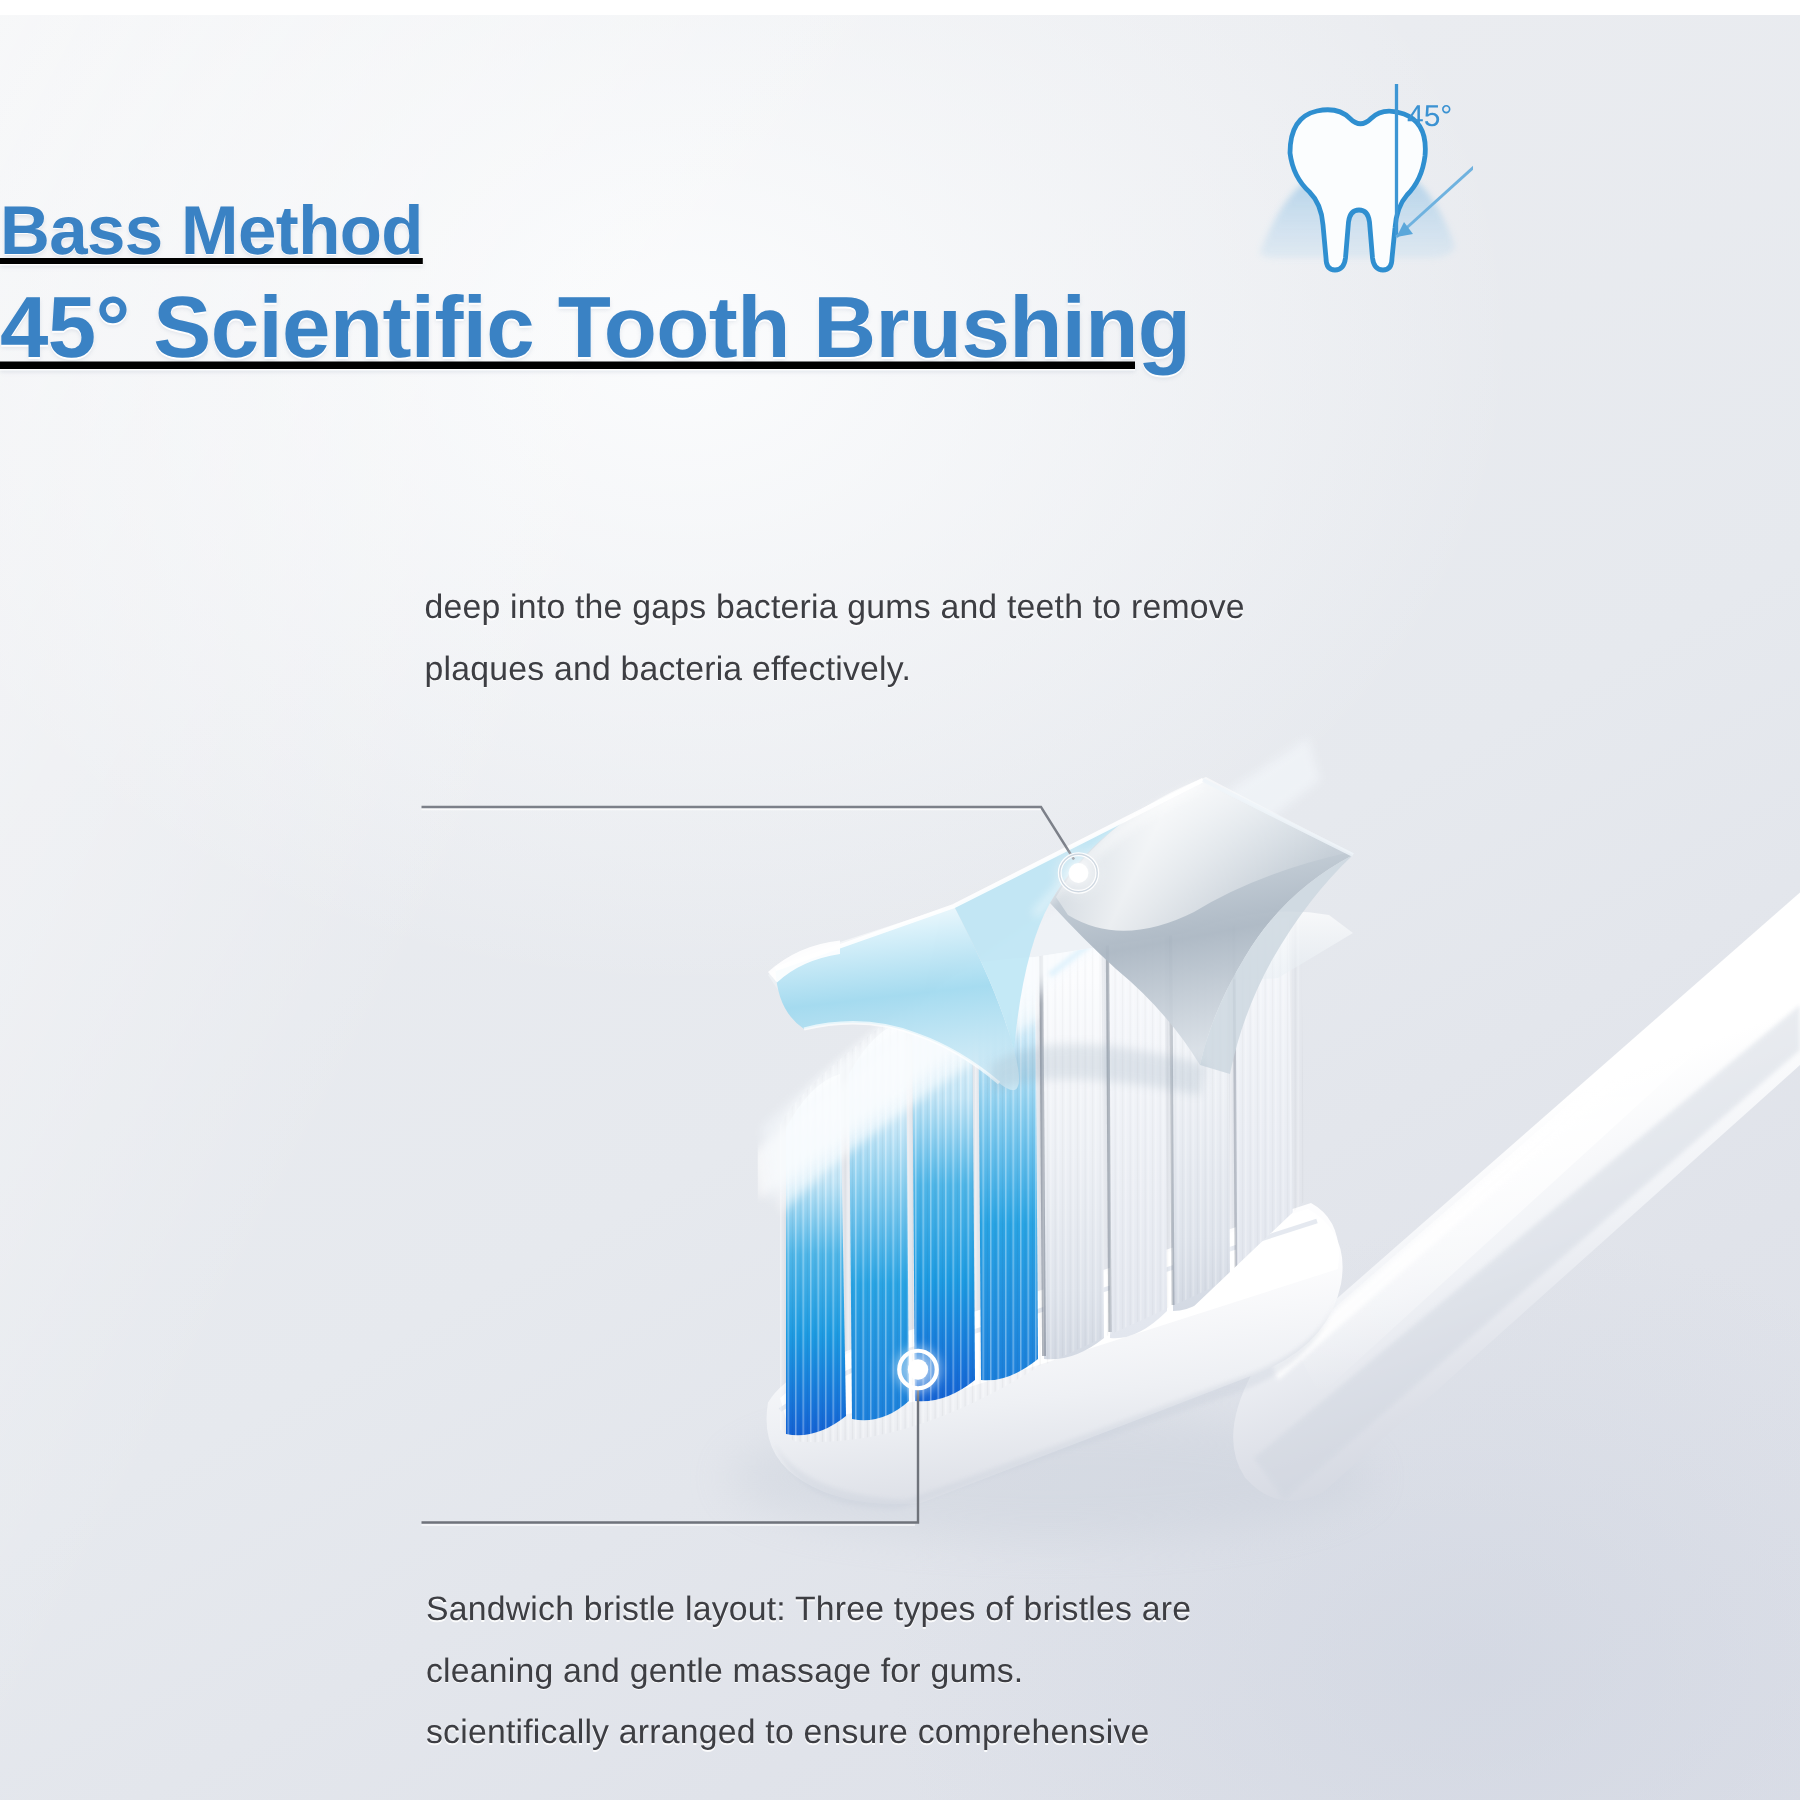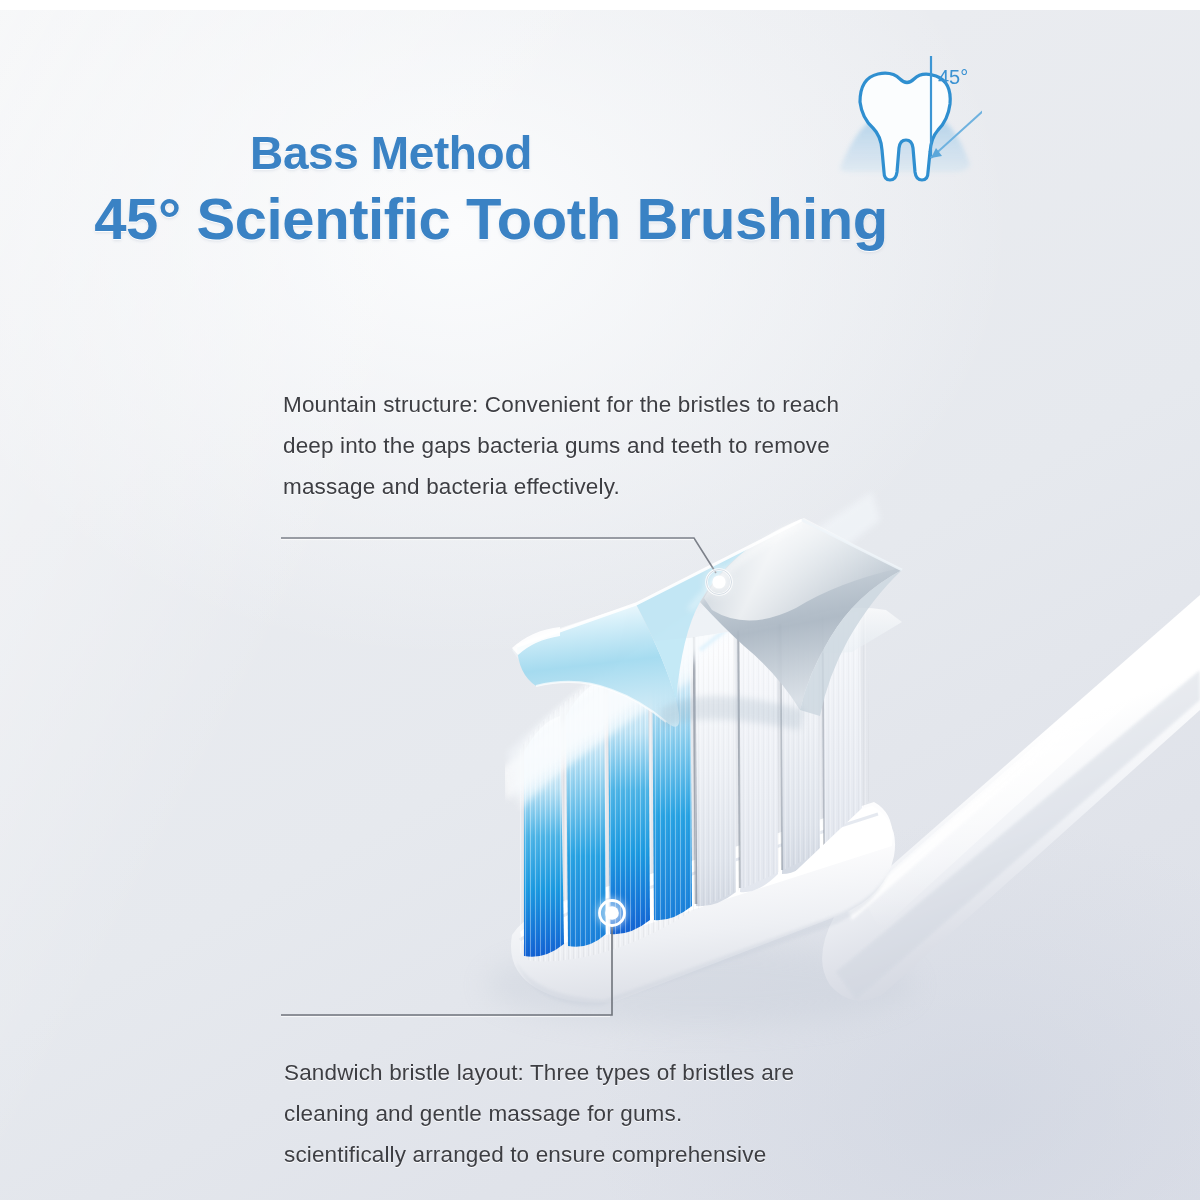--- a/index.html
+++ b/index.html
@@ -29,22 +29,23 @@
       radial-gradient(ellipse 560px 420px at 82% 92%, rgba(198,205,219,0.42) 0%, rgba(198,205,219,0) 70%);
     pointer-events: none;
   }
 
   
   .title-block {
     position: absolute;
     left: 0;
     top: 120px;
     width: 990px;
-    text-align: center;
+    text-align: left;
     z-index: 12;
+    text-decoration: underline;
   }
   .title-line {
     color: #3a82c4;
     font-weight: bold;
     letter-spacing: -0.4px;
     text-shadow: 0 1px 0 rgba(255,255,255,0.95), 0 2px 3px rgba(120,140,165,0.18);
     line-height: 1.02;
     white-space: nowrap;
   }
   .title-line-1 { font-size: 46px; padding-right: 208px; }
@@ -357,23 +358,22 @@
       <text x="106" y="38" font-family="'Liberation Sans', sans-serif" font-size="20" fill="#3b92d2">45°</text>
     </svg>
   </div>
 
   <div class="title-block">
     <div class="title-line title-line-1">Bass Method</div>
     <div class="title-line title-line-2">45° Scientific Tooth Brushing</div>
   </div>
 
   <div class="para para-top">
-    <span class="ln">Mountain structure: Convenient for the bristles to reach</span>
     <span class="ln">deep into the gaps bacteria gums and teeth to remove</span>
-    <span class="ln">massage and bacteria effectively.</span>
+    <span class="ln">plaques and bacteria effectively.</span>
   </div>
 
   <div class="para para-bot">
     <span class="ln">Sandwich bristle layout: Three types of bristles are</span>
     <span class="ln">cleaning and gentle massage for gums.</span>
     <span class="ln">scientifically arranged to ensure comprehensive</span>
   </div>
 
   <div class="callouts">
     <svg width="1200" height="1200" viewBox="0 0 1200 1200">

